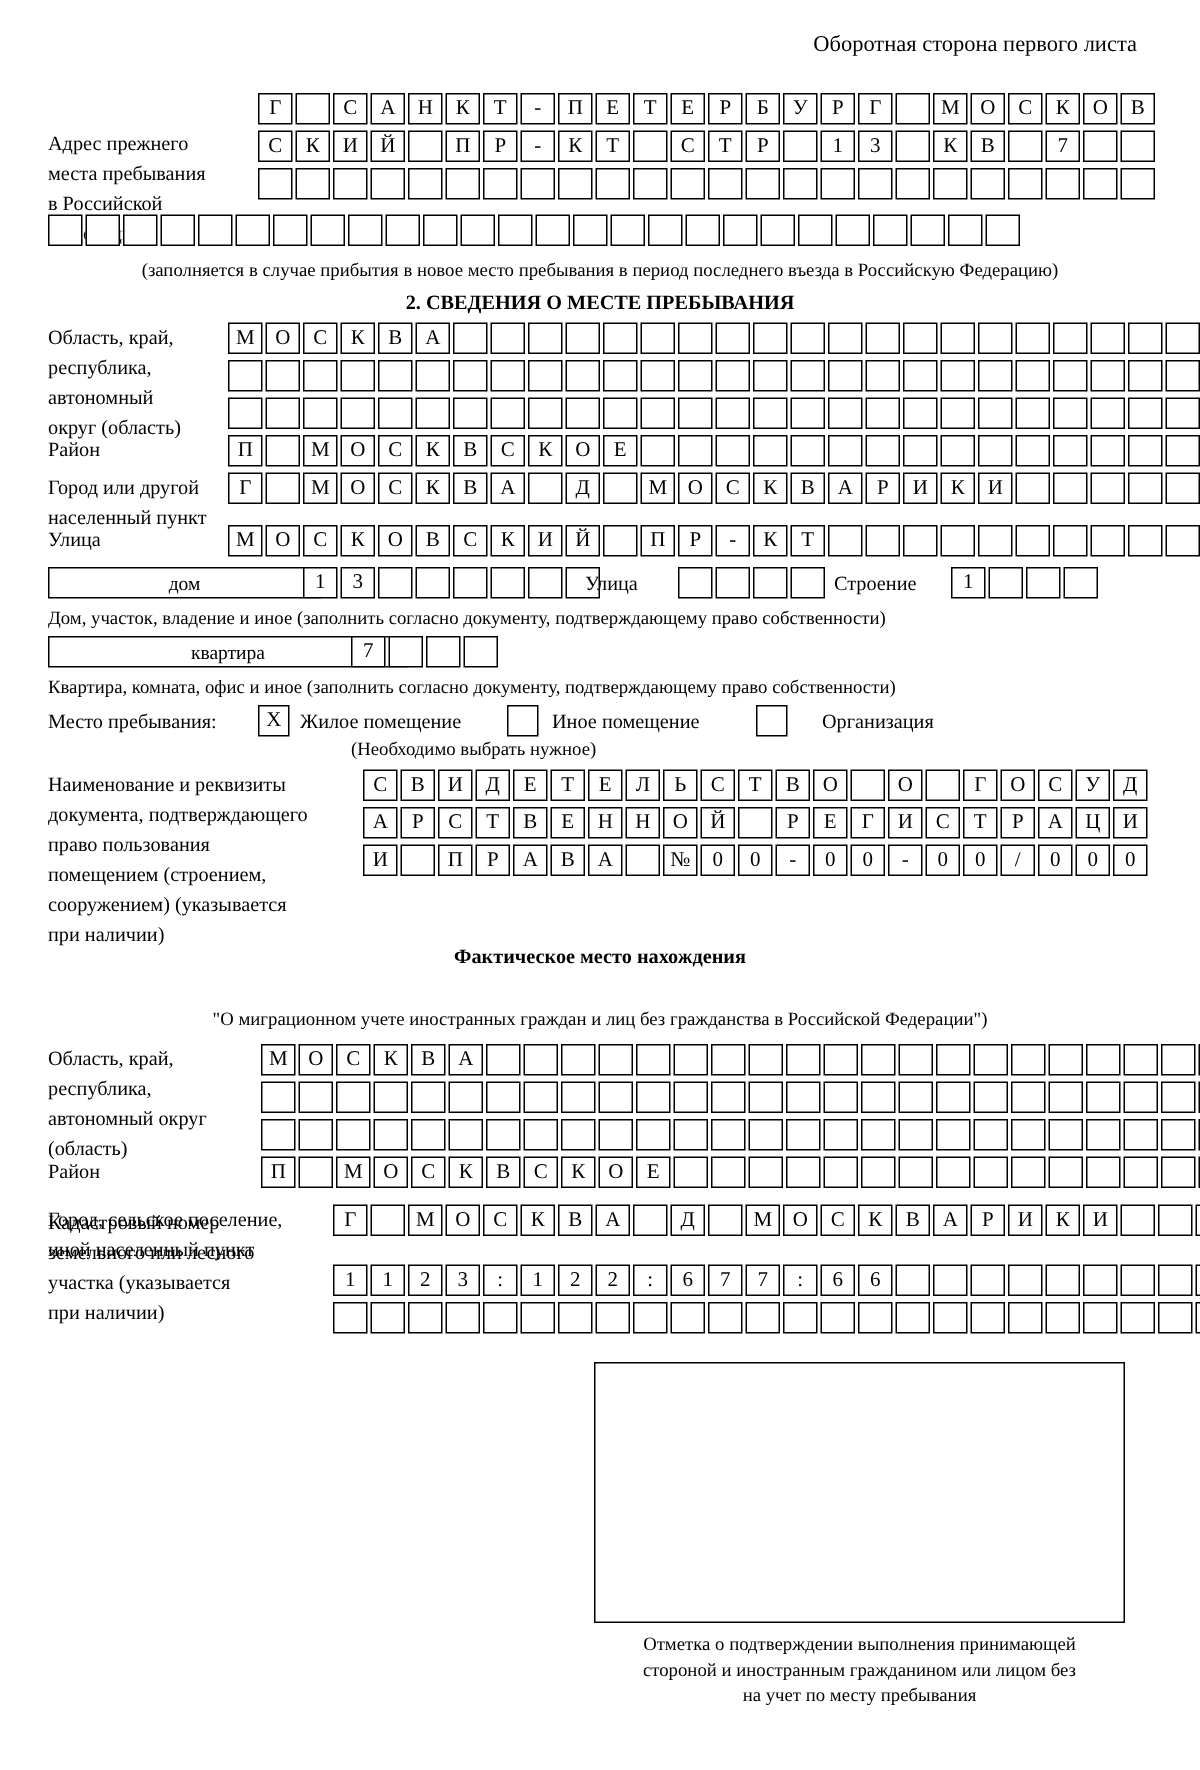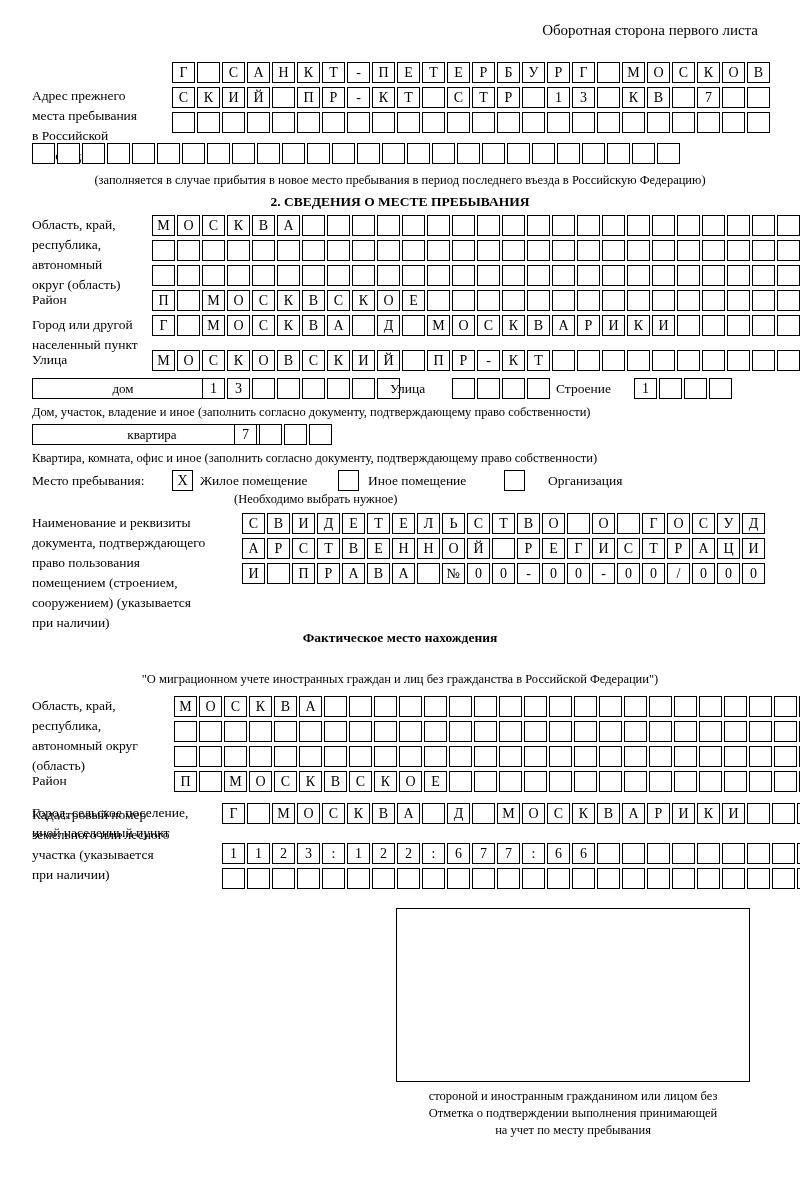--- a/index.html
+++ b/index.html
@@ -730,18 +730,18 @@
       <div class="cell"></div>
       <div class="cell"></div>
       <div class="cell"></div>
       <div class="cell"></div>
       <div class="cell"></div>
       <div class="cell"></div>
     </div>
 
   <div class="bigbox" style="left:396px; top:908px; width:354px; height:174px;"></div>
   <div class="footnote" style="left:396px; top:1088px; width:354px;">
+    <div>Отметка о подтверждении выполнения принимающей</div>
     <div>стороной и иностранным гражданином или лицом без</div>
-    <div>Отметка о подтверждении выполнения принимающей</div>
     <div>на учет по месту пребывания</div>
   </div>
 
 </div>
 
 </body></html>

